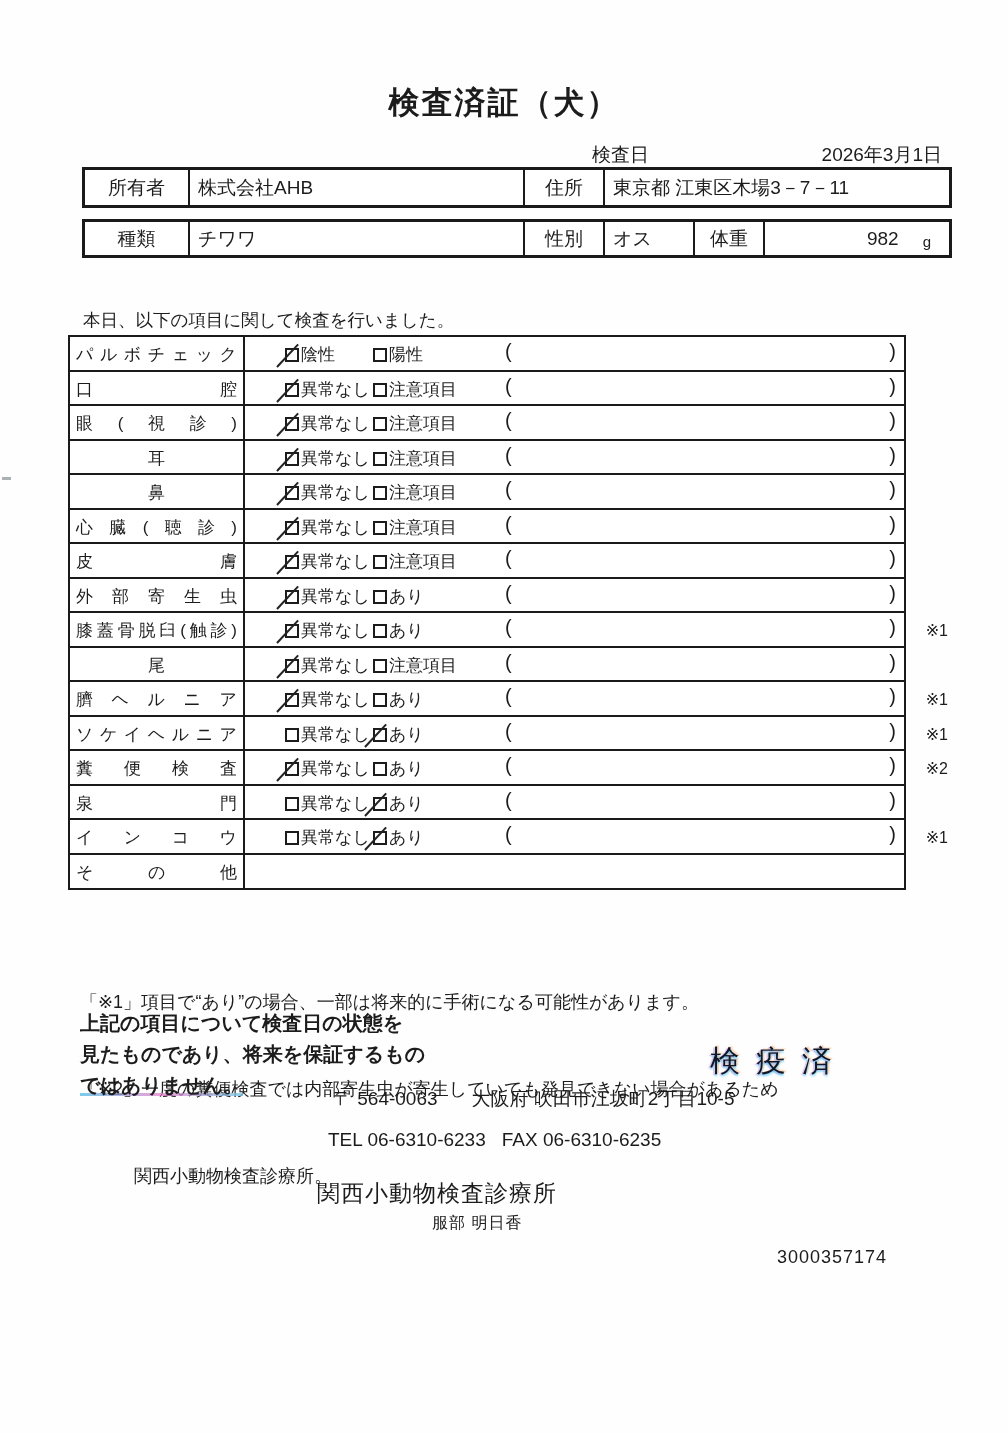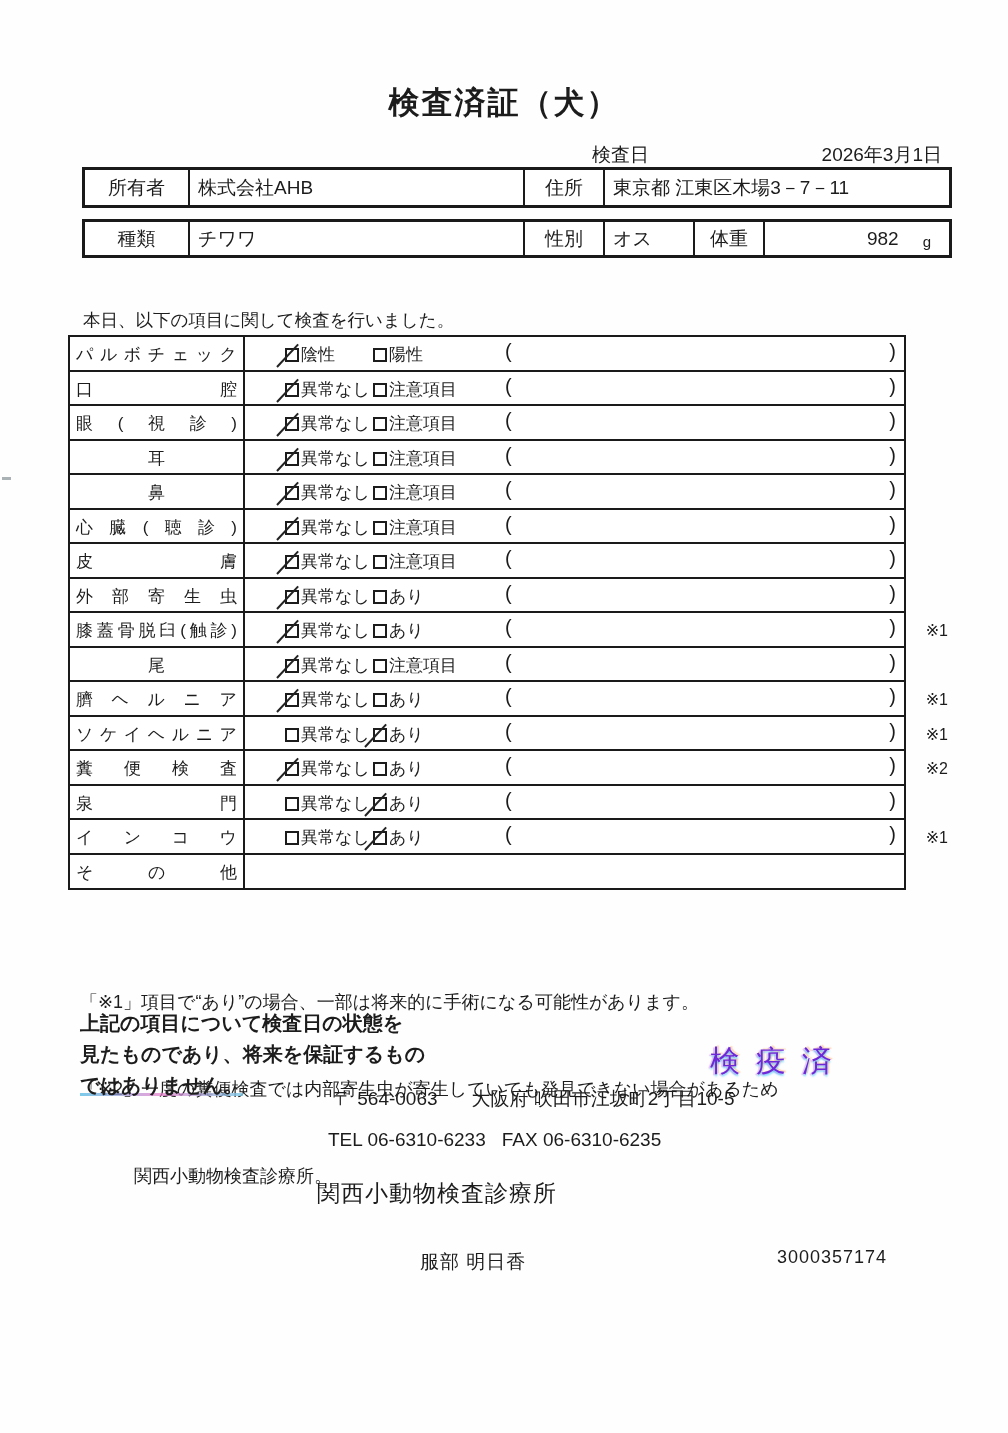--- a/index.html
+++ b/index.html
@@ -60,29 +60,29 @@
   .row-note { position:absolute; top:8px; right:-44px; font-size:16px; color:#1c1c1c; }
 
   
   .footnotes { position:absolute; top:930px; left:80px; font-size:18px; line-height:29px; white-space:pre-wrap; }
   .closing-note { position:absolute; top:1008px; left:80px; font-size:20px; font-weight:600; line-height:31px; }
   .closing-note .rainbow-underline {
     background:linear-gradient(90deg, rgba(90,190,230,.8), rgba(230,120,200,.7), rgba(120,200,230,.8)) left 100% / 100% 3px no-repeat;
   }
   .stamp {
     position:absolute; top:1041px; left:710px;
-    font-size:30px; font-weight:500; letter-spacing:16px; color:#6d28d9; white-space:nowrap;
+    font-size:30px; font-weight:500; letter-spacing:16px; color:#0f172a; white-space:nowrap;
     text-shadow: 0 2px 2px rgba(0,185,255,.5), 2px -1px 1px rgba(255,150,60,.35), -2px 1px 1px rgba(190,70,200,.3);
   }
   .clinic-address { position:absolute; top:1086px; left:333px; font-size:19px; white-space:nowrap; }
   .clinic-address .gap { display:inline-block; width:34px; }
   .clinic-phone { position:absolute; top:1129px; left:328px; font-size:19px; white-space:nowrap; }
   .clinic-phone .gap { display:inline-block; width:16px; }
   .clinic-name { position:absolute; top:1178px; left:317px; font-size:23px; letter-spacing:1px; }
-  .clinic-signer { position:absolute; top:1213px; left:420px; font-size:19px; letter-spacing:1px;margin-top:36px; }
+  .clinic-signer { position:absolute; top:1213px; left:432px; font-size:16px; letter-spacing:1px; }
   .doc-serial { position:absolute; top:1247px; left:777px; font-size:18px; letter-spacing:1px; }
   .scan-artifact { position:absolute; left:2px; top:477px; width:9px; height:3px; background:#aab2b6; }
 </style>
 </head>
 <body>
 
 <div class="page">
 
   <div class="doc-title">検査済証（犬）</div>
   <div class="insp-date-label">検査日</div>

